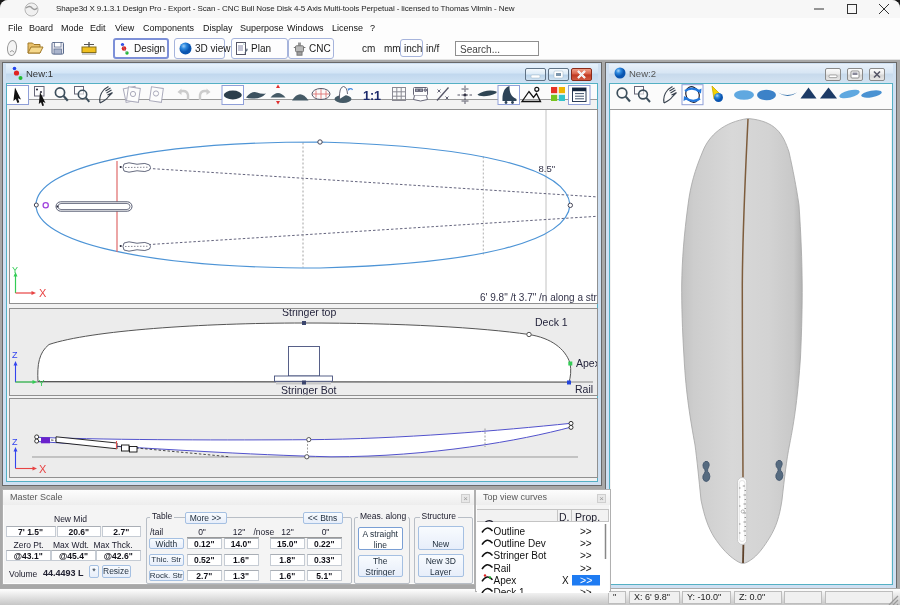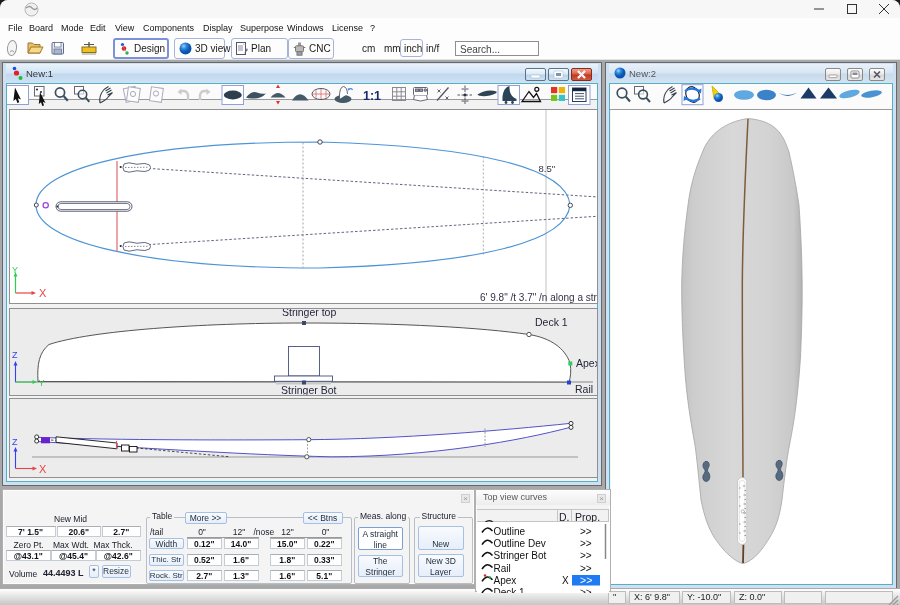--- a/index.html
+++ b/index.html
@@ -52,20 +52,21 @@
 svg{display:block;}
 </style>
 </head>
 <body>
 <div id="app">
  <div id="titlebar" class="abs">
   <svg class="abs" style="left:24px;top:2px" width="15" height="15" viewBox="0 0 15 15">
    <circle cx="7.5" cy="7.5" r="6.5" fill="#f0f0f0" stroke="#b5b5b5"></circle>
    <path d="M2,6 Q6,3 8,6 Q11,9 13,6" stroke="#9a9a9a" fill="none" stroke-width="1.4"></path>
   </svg>
+  <div id="titletxt" class="abs">Shape3d X 9.1.3.1 Design Pro - Export - Scan - CNC Bull Nose Disk 4-5 Axis Multi-tools Perpetual - licensed to Thomas Vilmin - New</div>
   <svg class="abs" style="left:810px;top:0" width="90" height="18" viewBox="0 0 90 18">
    <line x1="4" y1="9" x2="14" y2="9" stroke="#333" stroke-width="1"></line>
    <rect x="37.5" y="4.5" width="9" height="9" fill="none" stroke="#333" stroke-width="1"></rect>
    <path d="M69,4 L79,14 M79,4 L69,14" stroke="#333" stroke-width="1"></path>
   </svg>
  </div>
  <div id="menubar" class="abs">
   <span class="mi" style="left:8px">File</span>
   <span class="mi" style="left:29px">Board</span>
   <span class="mi" style="left:61px">Mode</span>
@@ -491,20 +492,21 @@
   <div class="sseg" style="left:825px;width:68px;"></div>
   <svg class="abs" style="right:1px;top:6px" width="11" height="11" viewBox="0 0 11 11">
    <g stroke="#9a9a9a" stroke-width="1.2">
           <line x1="10" y1="1" x2="1" y2="10"></line>
           <line x1="10" y1="5" x2="5" y2="10"></line>
           <line x1="10" y1="9" x2="9" y2="10"></line>
         </g>
   </svg>
  </div>
  <div class="panel" style="left:2px;top:489px;width:473px;height:96px;">
+  <div class="ptitle">Master Scale</div>
   <div class="pclose" style="right:4px;">×</div>
   <div class="lbl" style="left:51px;top:24px;">New Mid</div>
   <div class="vbox" style="left:2.5px;top:35.5px;width:50px;height:11.5px;">7' 1.5"</div>
   <div class="vbox" style="left:54px;top:35.5px;width:43.5px;height:11.5px;">20.6"</div>
   <div class="vbox" style="left:99px;top:35.5px;width:38.5px;height:11.5px;">2.7"</div>
   <div class="lbl" style="left:10.5px;top:50px;">Zero Pt.</div>
   <div class="lbl" style="left:50px;top:50px;">Max Wdt.</div>
   <div class="lbl" style="left:90.5px;top:50px;">Max Thck.</div>
   <div class="vbox" style="left:2.5px;top:59.5px;width:45.5px;height:11.5px;">@43.1"</div>
   <div class="vbox" style="left:48px;top:59.5px;width:45px;height:11.5px;">@45.4"</div>

